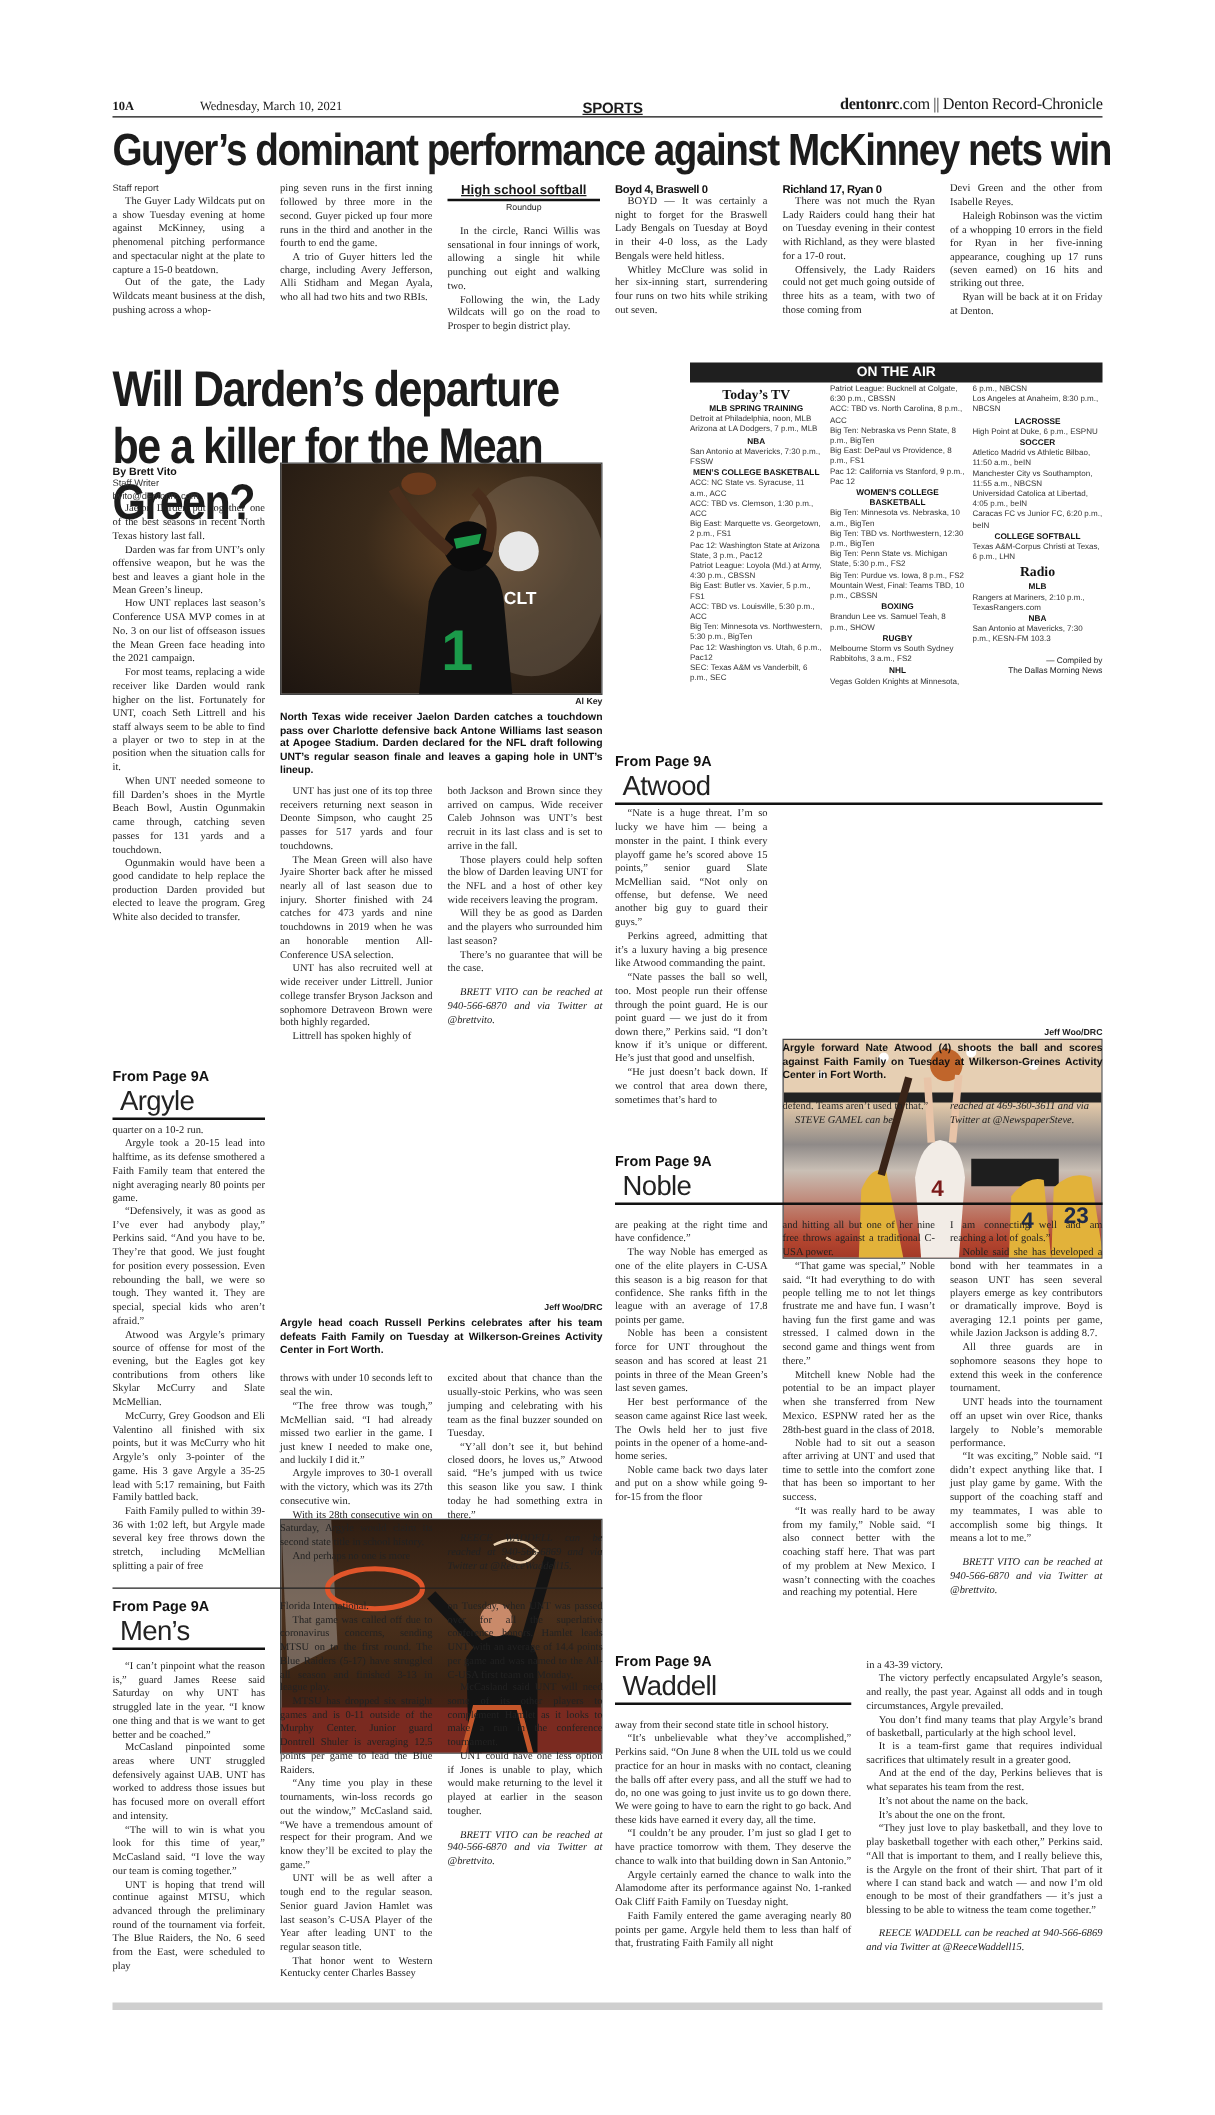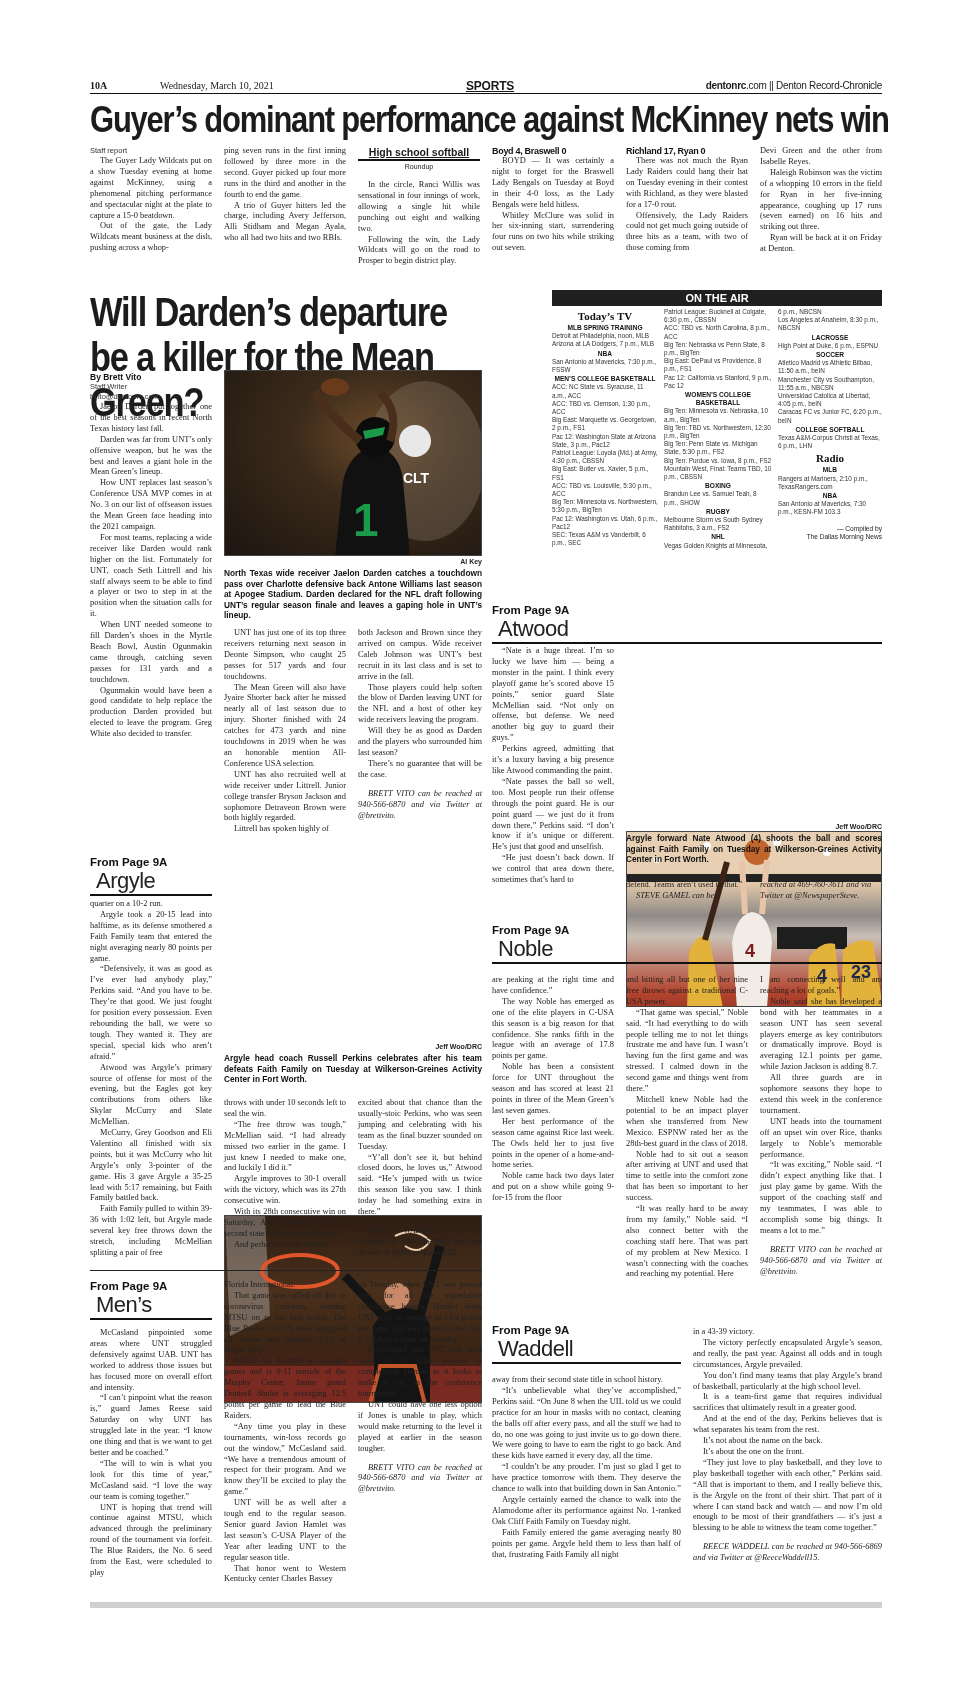--- a/index.html
+++ b/index.html
@@ -9,21 +9,21 @@
   .body-text { font-family: "Liberation Serif", serif; font-size: 8.4px; line-height: 10.9px; text-align: justify; hyphens: manual; color: #222; }
   .body-text p { text-indent: 10px; }
   .body-text p.noindent { text-indent: 0; }
   .body-text p.sig { font-style: italic; text-indent: 10px; margin-top: 8px; }
 
   
   .folio { top: 80px; left: 90px; width: 792px; height: 14px; border-bottom: 1.5px solid #111; display: flex; align-items: flex-end; justify-content: space-between; font-size: 10px; padding-bottom: 2px; }
   .folio .page-num { font-family: "Liberation Serif", serif; font-weight: bold; font-size: 10px; }
   .folio .date { position: absolute; left: 70px; bottom: 2px; font-size: 10px; }
   .folio .section { position: absolute; left: 376px; bottom: 0px; font-family: "Liberation Sans", sans-serif; font-weight: bold; font-size: 12px; text-decoration: underline; letter-spacing: -0.2px; }
-  .folio .site { font-size: 10px; font-family: Liberation Sans, sans-serif; letter-spacing: -0.3px; }
+  .folio .site { font-size: 13px; font-family: Liberation Serif, serif; letter-spacing: -0.3px; }
   .folio .site b { font-weight: bold; }
 
   .headline { font-family: "Liberation Sans", sans-serif; font-weight: bold; color: #1c1c1c; letter-spacing: -1.4px; transform-origin: left top; }
   .h1 { top: 100px; left: 90px; font-size: 36px; line-height: 40px; transform: scaleX(0.86); white-space: nowrap; }
   .h2 { top: 290px; left: 90px; font-size: 40px; line-height: 45px; transform: scaleX(0.86); width: 460px; }
 
   .byline { font-family: "Liberation Sans", sans-serif; font-size: 7.5px; line-height: 10px; color: #333; }
   .byline .name { font-weight: bold; font-size: 8.5px; color: #111; }
 
   .photo { overflow: hidden; border: 1px solid #444; }
@@ -338,22 +338,22 @@
   <p>“It was exciting,” Noble said. “I didn’t expect anything like that. I just play game by game. With the support of the coaching staff and my teammates, I was able to accomplish some big things. It means a lot to me.”</p>
   <p class="sig">BRETT VITO can be reached at 940-566-6870 and via Twitter at @brettvito.</p>
 </div>
 
 <div class="abs" style="top:1280px;left:90px;width:122px;">
   <div class="jump-label">From Page 9A</div>
   <div class="jump-word">Men’s</div>
   <div class="jump-rule"></div>
 </div>
 <div class="abs body-text" style="top:1328px;left:90px;width:122px;">
+  <p>“I can’t pinpoint what the reason is,” guard James Reese said Saturday on why UNT has struggled late in the year. “I know one thing and that is we want to get better and be coached.”</p>
   <p>McCasland pinpointed some areas where UNT struggled defensively against UAB. UNT has worked to address those issues but has focused more on overall effort and intensity.</p>
-  <p>“I can’t pinpoint what the reason is,” guard James Reese said Saturday on why UNT has struggled late in the year. “I know one thing and that is we want to get better and be coached.”</p>
   <p>“The will to win is what you look for this time of year,” McCasland said. “I love the way our team is coming together.”</p>
   <p>UNT is hoping that trend will continue against MTSU, which advanced through the preliminary round of the tournament via forfeit. The Blue Raiders, the No. 6 seed from the East, were scheduled to play</p>
 </div>
 <div class="abs body-text" style="top:1280px;left:224px;width:122px;">
   <p class="noindent">Florida International.</p>
   <p>That game was called off due to coronavirus concerns, sending MTSU on to the first round. The Blue Raiders (5-17) have struggled all season and finished 3-13 in league play.</p>
   <p>MTSU has dropped six straight games and is 0-11 outside of the Murphy Center. Junior guard Dontrell Shuler is averaging 12.5 points per game to lead the Blue Raiders.</p>
   <p>“Any time you play in these tournaments, win-loss records go out the window,” McCasland said. “We have a tremendous amount of respect for their program. And we know they’ll be excited to play the game.”</p>
   <p>UNT will be as well after a tough end to the regular season. Senior guard Javion Hamlet was last season’s C-USA Player of the Year after leading UNT to the regular season title.</p>
   <p>That honor went to Western Kentucky center Charles Bassey</p>

